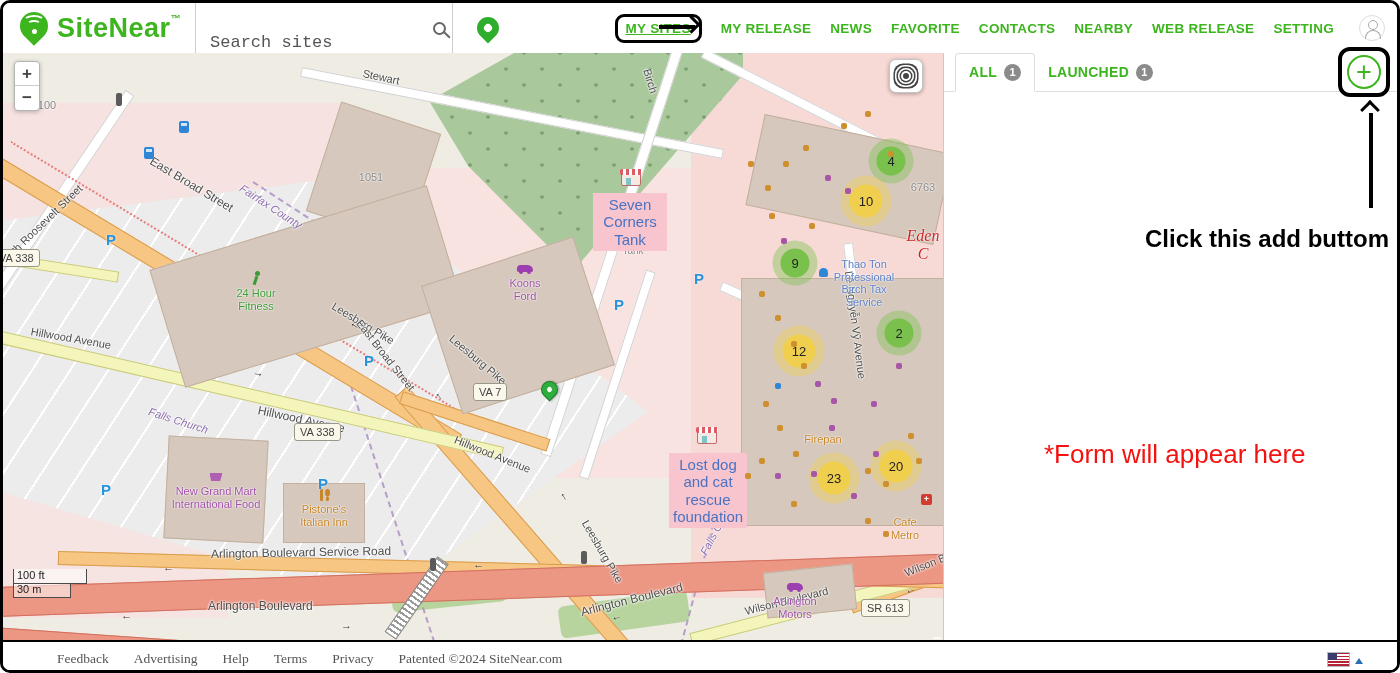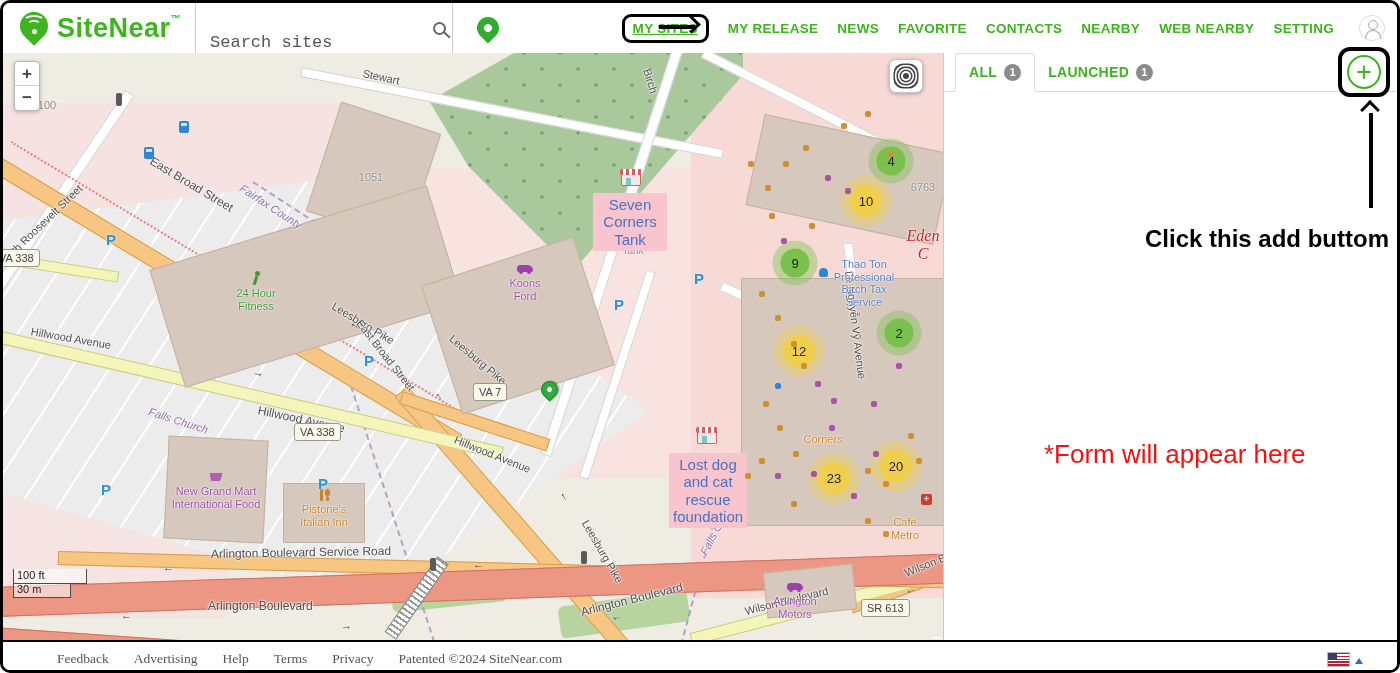--- a/index.html
+++ b/index.html
@@ -138,21 +138,21 @@
     <span class="hdr-pin"></span>
     <div class="arrow-h"></div>
     <div class="arrow-h-head"></div>
     <nav class="nav">
       <a href="#" class="boxed">MY SITES</a>
       <a href="#">MY RELEASE</a>
       <a href="#">NEWS</a>
       <a href="#">FAVORITE</a>
       <a href="#">CONTACTS</a>
       <a href="#">NEARBY</a>
-      <a href="#">WEB NEARBY</a>
+      <a href="#">WEB RELEASE</a>
       <a href="#">SETTING</a>
       <span class="account"></span>
     </nav>
   </div>
 
   <div class="content">
 
     <div class="map">
 
       <div class="zone" style="left:0;top:50px;width:345px;height:215px;background:#f6e2e0;"></div>
@@ -227,21 +227,21 @@
       <span class="run" style="left:253px;top:218px;"></span>
       <div class="poi greentx" style="left:253px;top:234px;width:70px;">24 Hour Fitness</div>
       <span class="car" style="left:522px;top:212px;"></span>
       <div class="poi purpletx" style="left:522px;top:224px;width:50px;">Koons Ford</div>
       <span class="cart" style="left:213px;top:420px;"></span>
       <div class="poi purpletx" style="left:213px;top:432px;width:100px;">New Grand Mart International Food</div>
       <span class="utn" style="left:321px;top:436px;"></span>
       <div class="poi orangetx" style="left:321px;top:450px;width:60px;">Pistone's Italian Inn</div>
       <div class="poi bluetx" style="left:861px;top:205px;width:78px;">Thao Ton Professional Birch Tax Service</div>
       <div class="poi redtx" style="left:920px;top:174px;">Eden C</div>
-      <div class="poi orangetx" style="left:820px;top:380px;">Corners</div>
+      <div class="poi orangetx" style="left:820px;top:380px;">Firepan</div>
       <div class="poi orangetx" style="left:902px;top:463px;">Cafe Metro</div>
       <span class="car" style="left:792px;top:530px;"></span>
       <div class="poi purpletx" style="left:792px;top:542px;width:60px;">Arlington Motors</div>
       <div class="poi greytx" style="left:368px;top:118px;">1051</div>
       <div class="poi greytx" style="left:920px;top:128px;">6763</div>
       <div class="poi greytx" style="left:44px;top:46px;">100</div>
       <div class="poi greytx" style="left:630px;top:192px;font-size:10px;">Tank</div>
 
       <span class="shop" style="left:618px;top:118px;"></span>
       <div class="pinkbox" style="left:590px;top:140px;width:74px;">Seven Corners Tank</div>

